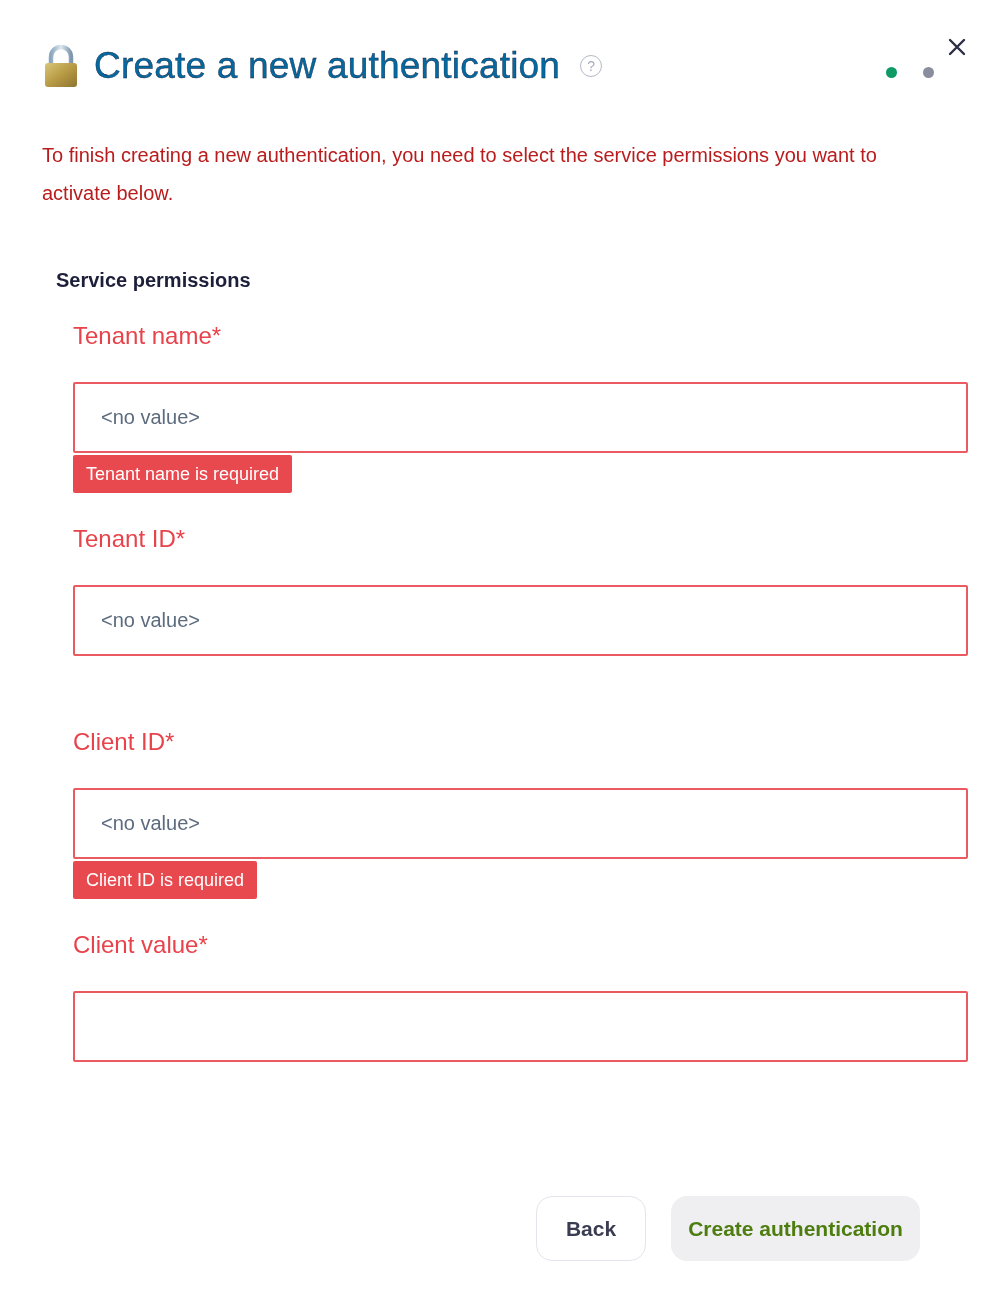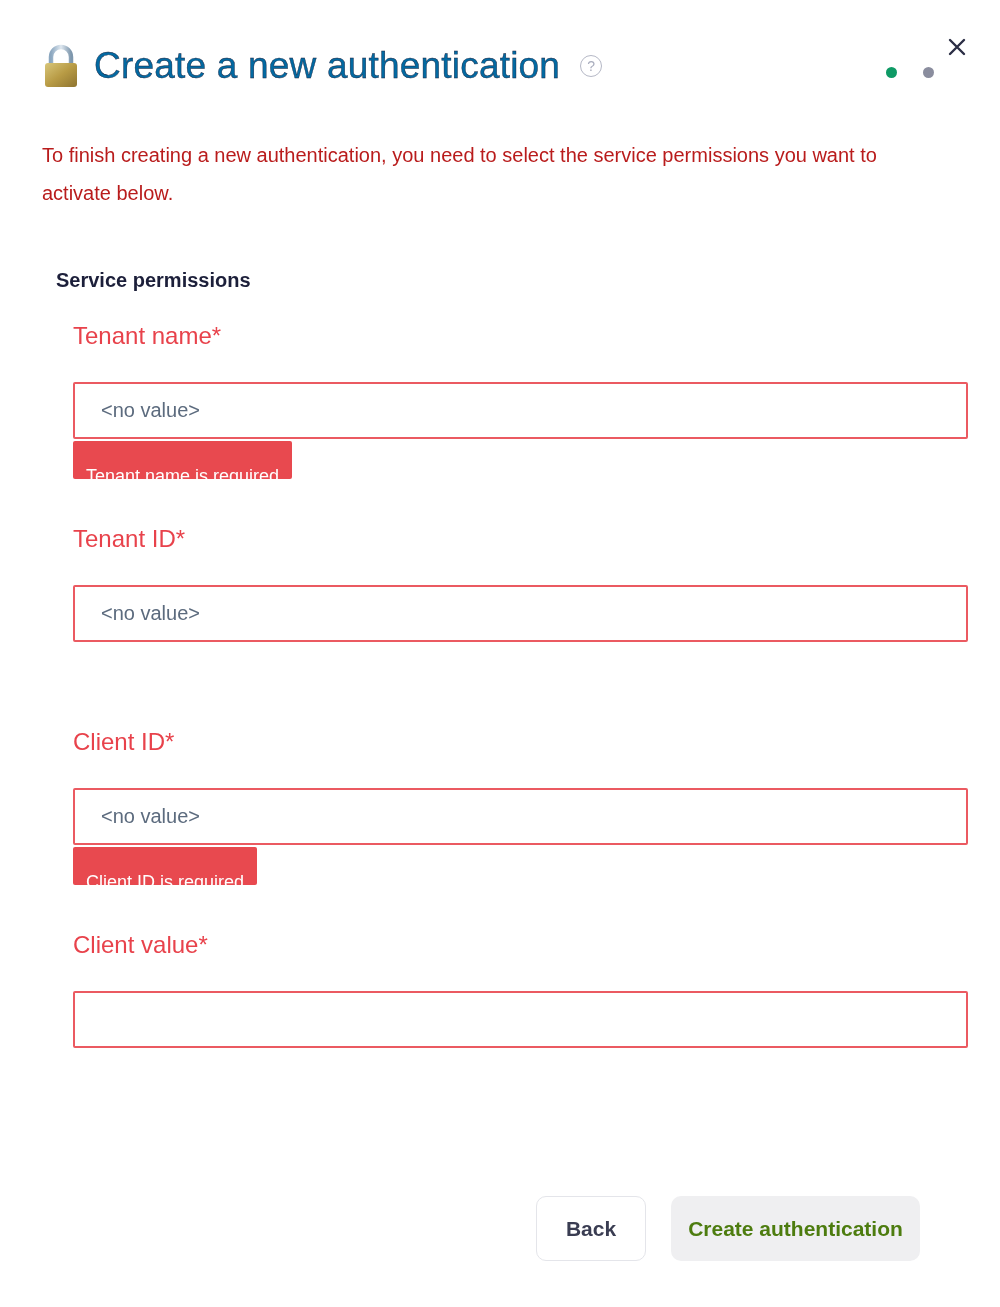--- a/index.html
+++ b/index.html
@@ -18,25 +18,25 @@
     .lock-icon { width: 38px; height: 44px; margin-right: 14px; position: relative; }
     .title { font-size: 37px; font-weight: 400; color: #0369a1; letter-spacing: 0.2px; -webkit-text-stroke: 0.4px #1c1f3a; }
     .help-icon { margin-left: 20px; width: 22px; height: 22px; border: 1.5px solid #b5b8c6; border-radius: 50%; color: #a9adbd; font-size: 14px; display: flex; align-items: center; justify-content: center; cursor: pointer; }
 
     .intro { position: absolute; left: 42px; top: 136px; width: 880px; font-size: 20px; line-height: 38px; color: #b91c1c; }
 
     .section-title { position: absolute; left: 56px; top: 269px; font-size: 20px; font-weight: 700; color: #1c1f3a; }
 
     .field { position: absolute; left: 42px; width: 895px; margin-left: 31px; }
     .field-label { font-size: 24px; color: #e8424b; height: 36px; line-height: 36px; }
-    .field-input { margin-top: 28px; width: 895px; height: 57px; border: 2px solid #eb5a61; border-radius: 2px; background: #fff; font-size: 20px; color: #5c6b7e; padding-left: 26px; line-height: 61px; font-family: "Liberation Sans", "DejaVu Sans", sans-serif; outline: none; }
+    .field-input { margin-top: 28px; width: 895px; height: 71px; border: 2px solid #eb5a61; border-radius: 2px; background: #fff; font-size: 20px; color: #5c6b7e; padding-left: 26px; line-height: 61px; font-family: "Liberation Sans", "DejaVu Sans", sans-serif; outline: none; }
     .field-input::placeholder { color: #5c6b7e; }
-    .field-error { display: inline-block; margin-top: 2px; background: #e8494f; color: #fff; font-size: 18px; height: 38px; line-height: 38px; padding: 16px 13px; border-radius: 2px; }
+    .field-error { display: inline-block; margin-top: 2px; background: #e8494f; color: #fff; font-size: 18px; height: 38px; line-height: 38px; padding: 0 13px; border-radius: 2px; }
 
-    .btn { position: absolute; top: 1196px; height: 65px; border-radius: 10px; font-size: 21px; font-weight: 700; display: flex; align-items: center; justify-content: center; cursor: pointer; font-family: "Liberation Sans", "DejaVu Sans", sans-serif; text-align: right; }
+    .btn { position: absolute; top: 1196px; height: 65px; border-radius: 16px; font-size: 21px; font-weight: 700; display: flex; align-items: center; justify-content: center; cursor: pointer; font-family: "Liberation Sans", "DejaVu Sans", sans-serif; text-align: right; }
     .btn-back { left: 536px; width: 110px; background: #fff; border: 1.5px solid #e4e5ea; color: #3a3d52; }
     .btn-create { left: 671px; width: 249px; background: #efeff1; border: none; color: #4d7c0f; cursor: default; }
   </style>
 </head>
 <body>
 
 <div class="modal">
 
   <div class="close-btn">
     <svg viewBox="0 0 18 18">

